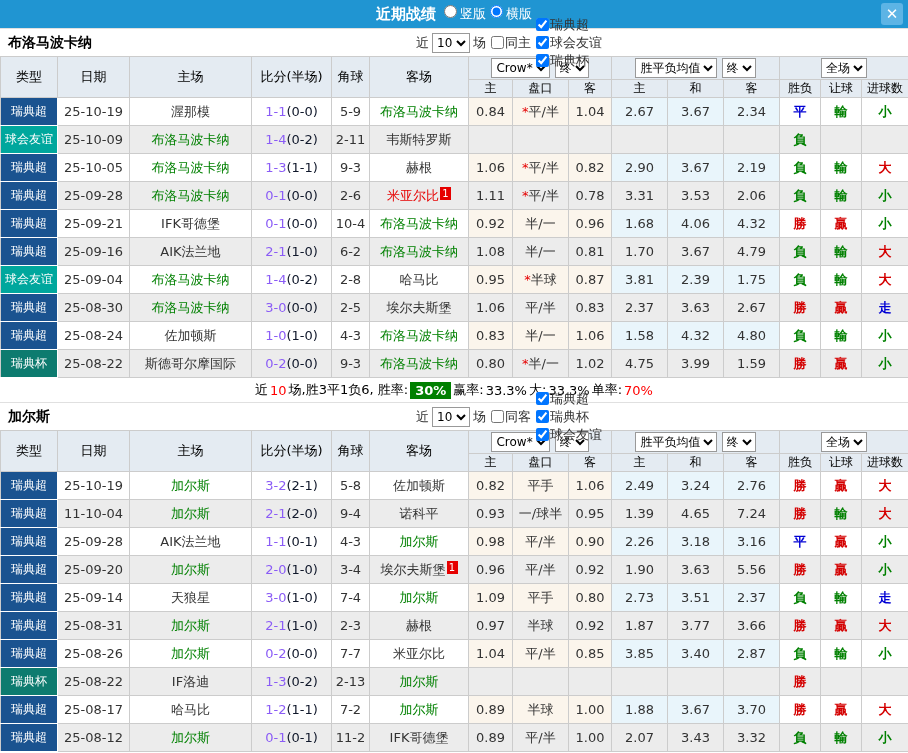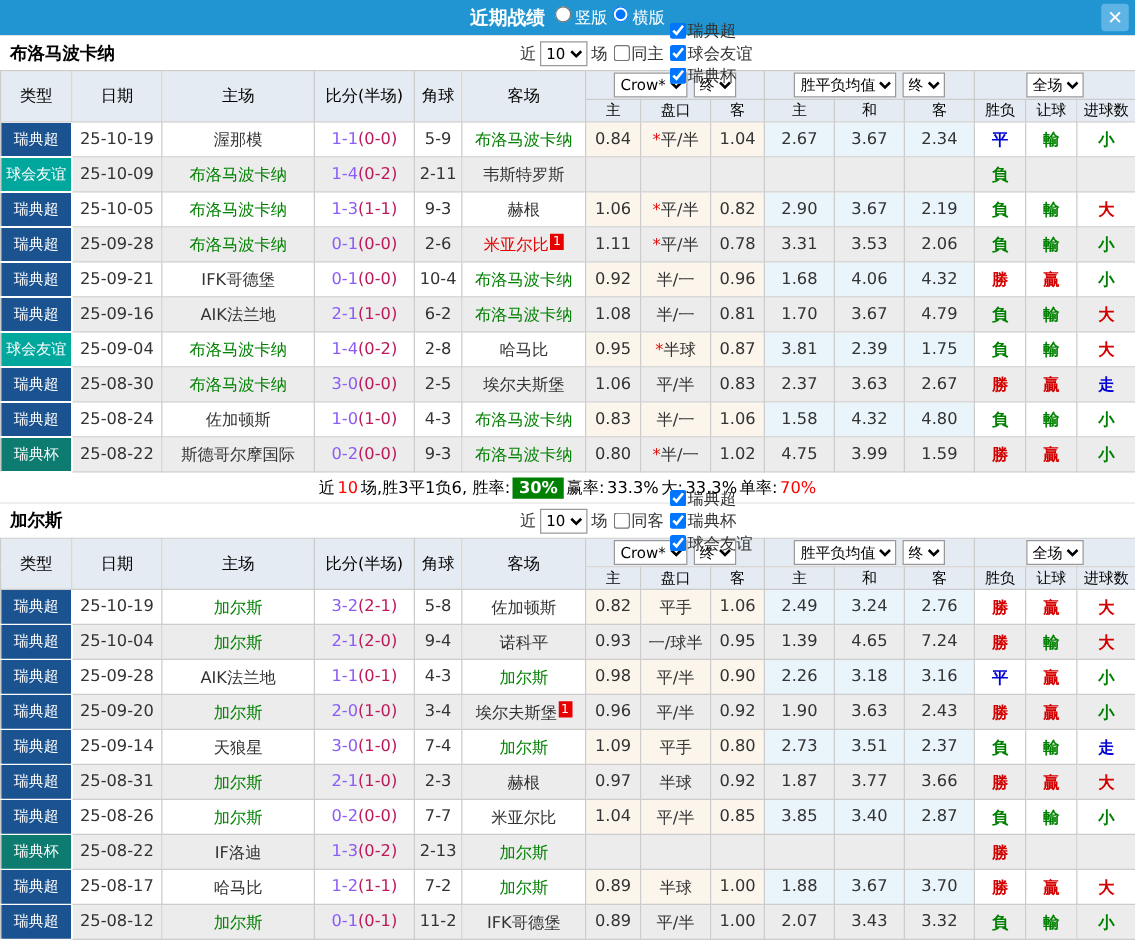--- a/index.html
+++ b/index.html
@@ -37,21 +37,21 @@
   .hrow2 th { height: 16px; font-size: 12px; }
   tbody td { height: 28px; font-size: 13px; background: #fff; }
   tr.alt td { background: #ececec; }
   td.odds-col { background: #fbf5ec; }
   td.mean-col { background: #e9f5fb; }
   td.type-cell { color: #fff; font-size: 12px; border-color: #fff; border-left-color: #ccc; }
   .t-green { color: #008000; }
   .t-black { color: #333; }
   .t-red { color: #e60000; }
   .score-main { color: #8b5cf6; }
-  .score-half { color: #be185d; }
+  .score-half { color: #0f172a; }
   .star { color: #e60000; margin-right: 0px; }
   .num-badge {
     display: inline-block; background: #e60000; color: #fff; font-size: 10px;
     width: 11px; height: 13px; line-height: 13px; vertical-align: top; margin-left: 1px;
   }
   .verdict { font-weight: bold; }
   
   .summary-bar { height: 24px; display: flex; align-items: center; justify-content: center; font-size: 13px; color: #000; }
   .summary-bar span { margin: 0 1px; }
   .c-red { color: #ff0000; }
@@ -430,21 +430,21 @@
           <td class="odds-col">1.06</td>
           <td class="mean-col">2.49</td>
           <td class="mean-col">3.24</td>
           <td class="mean-col">2.76</td>
           <td><span class="verdict" style="color: rgb(212, 0, 0);">勝</span></td>
           <td><span class="verdict" style="color: rgb(212, 0, 0);">贏</span></td>
           <td><span class="verdict" style="color: rgb(212, 0, 0);">大</span></td>
         </tr>
         <tr class="alt">
           <td class="type-cell" style="background: rgb(26, 83, 144);">瑞典超</td>
-          <td>25-10-04</td>
+          <td>11-10-04</td>
           <td><span class="t-green">加尔斯</span></td>
           <td><span class="score-main">2-1</span><span class="score-half">(2-0)</span></td>
           <td>9-4</td>
           <td><span class="t-black">诺科平</span></td>
           <td class="odds-col">0.93</td>
           <td class="odds-col">一/球半</td>
           <td class="odds-col">0.95</td>
           <td class="mean-col">1.39</td>
           <td class="mean-col">4.65</td>
           <td class="mean-col">7.24</td>
@@ -474,21 +474,21 @@
           <td>25-09-20</td>
           <td><span class="t-green">加尔斯</span></td>
           <td><span class="score-main">2-0</span><span class="score-half">(1-0)</span></td>
           <td>3-4</td>
           <td><span class="t-black">埃尔夫斯堡</span><span class="num-badge">1</span></td>
           <td class="odds-col">0.96</td>
           <td class="odds-col">平/半</td>
           <td class="odds-col">0.92</td>
           <td class="mean-col">1.90</td>
           <td class="mean-col">3.63</td>
-          <td class="mean-col">2.43</td>
+          <td class="mean-col">5.56</td>
           <td><span class="verdict" style="color: rgb(212, 0, 0);">勝</span></td>
           <td><span class="verdict" style="color: rgb(212, 0, 0);">贏</span></td>
           <td><span class="verdict" style="color: rgb(0, 128, 0);">小</span></td>
         </tr>
         <tr>
           <td class="type-cell" style="background: rgb(26, 83, 144);">瑞典超</td>
           <td>25-09-14</td>
           <td><span class="t-black">天狼星</span></td>
           <td><span class="score-main">3-0</span><span class="score-half">(1-0)</span></td>
           <td>7-4</td>

